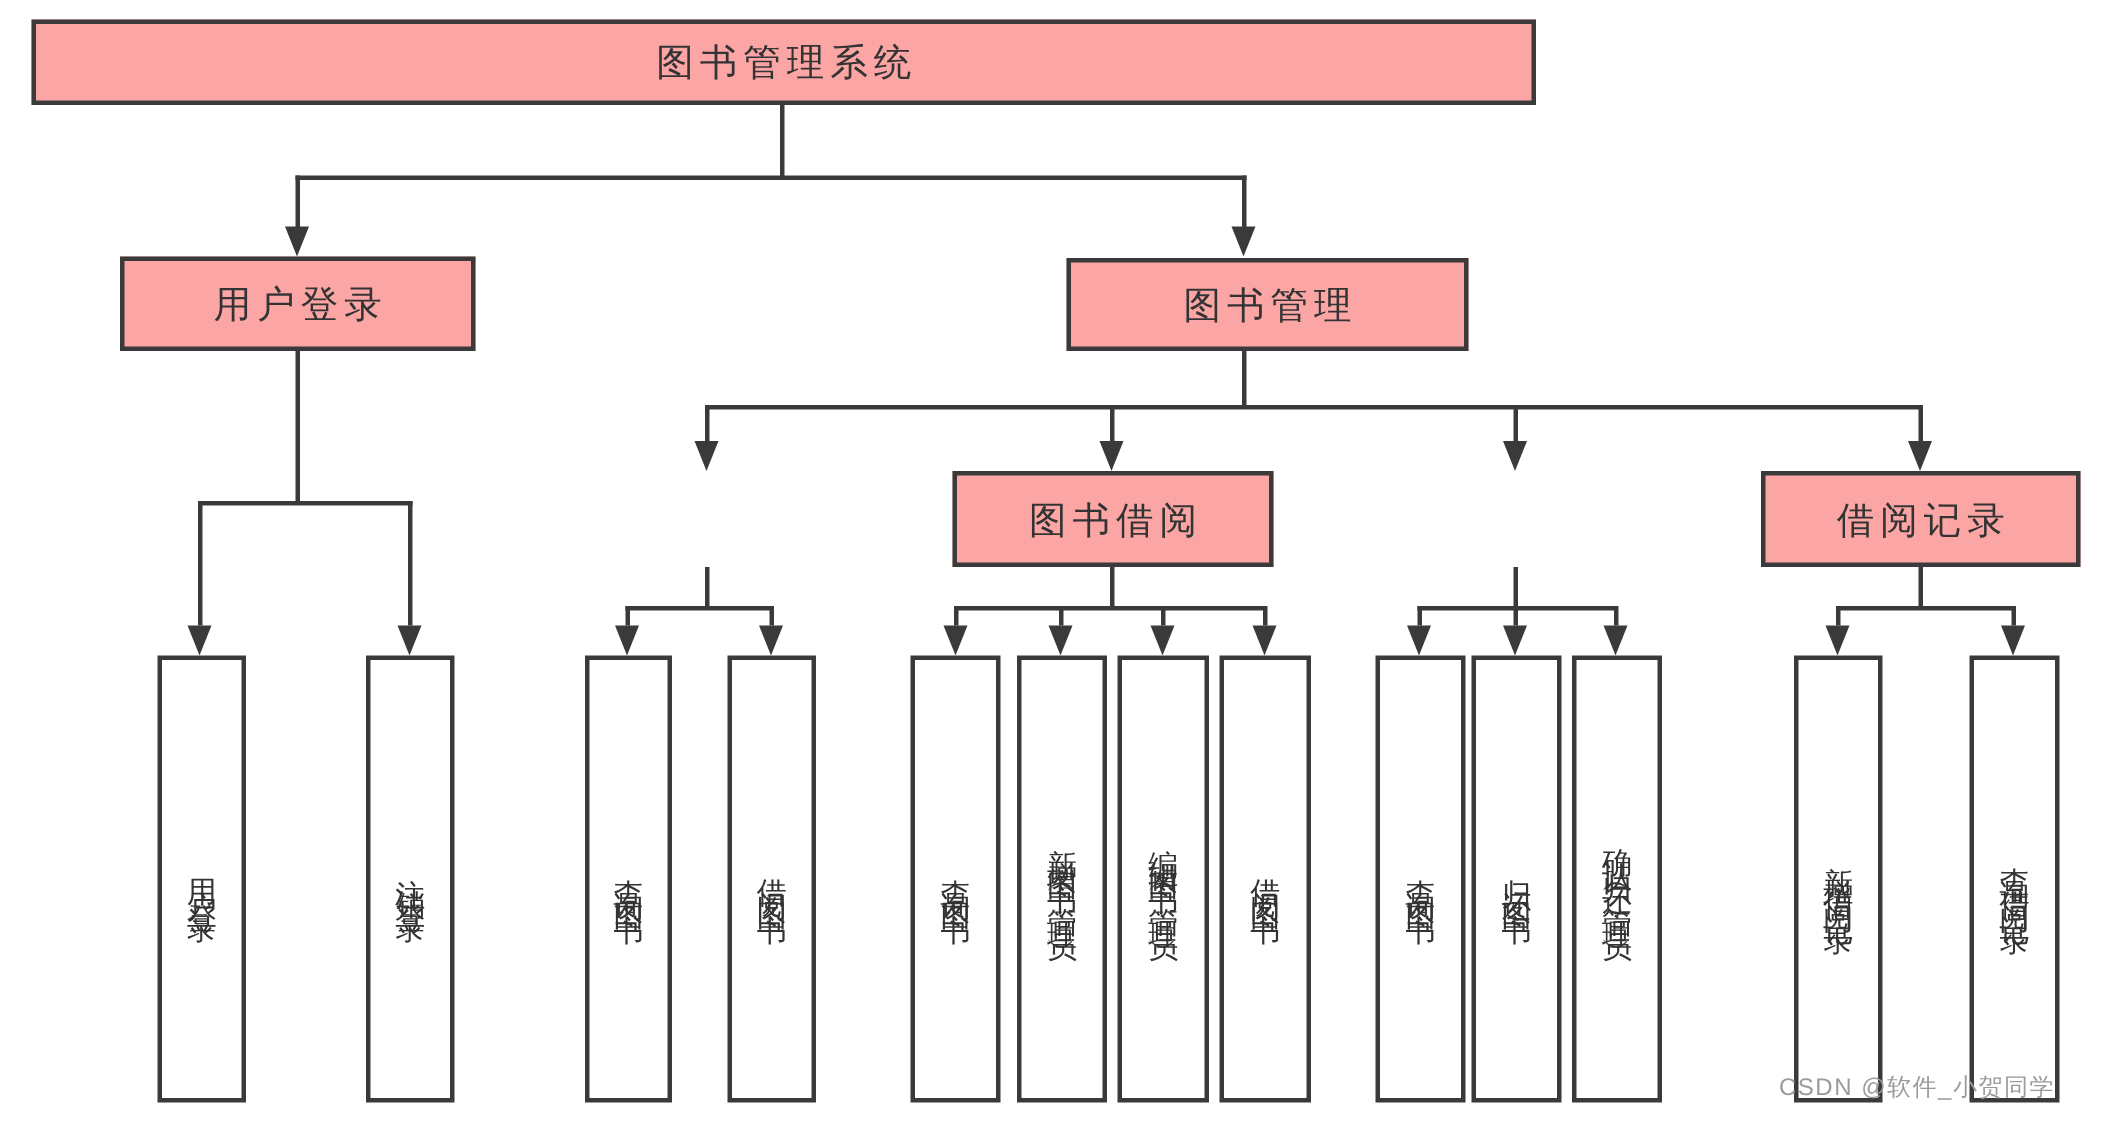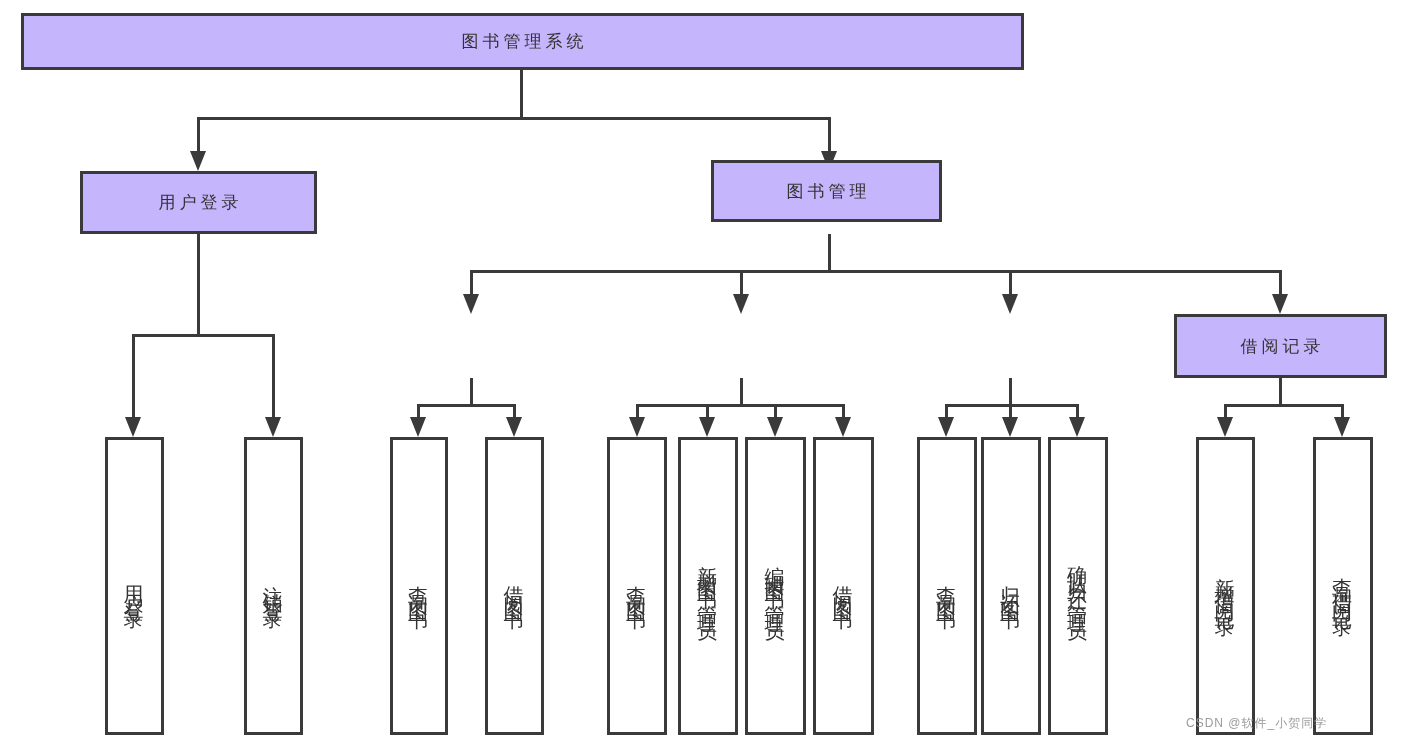--- a/index.html
+++ b/index.html
@@ -6,24 +6,24 @@
   #stage{
     position:relative;
     width:1405px;height:747px;
     background:var(--bg,#fff);
     font-family:"Liberation Sans","DejaVu Sans",sans-serif;
     overflow:hidden;
   }
   .hbox{
     position:absolute;
     box-sizing:border-box;
-    background:#c4b5fd;
+    background:#fca5a5;
     border:3px solid var(--line,#3a3a3a);
     display:flex;align-items:center;justify-content:center;
-    font-size:17px;letter-spacing:4px;text-indent:4px;
+    font-size:25px;letter-spacing:4px;text-indent:4px;
     color:var(--text,#333);
     white-space:nowrap;
     z-index:2;
   }
   .vbox{
     position:absolute;
     box-sizing:border-box;
     background:#fff;
     border:3px solid var(--line,#3a3a3a);
     display:flex;align-items:center;justify-content:center;
@@ -37,36 +37,37 @@
   .hl{height:3px;}
   .arrow{
     position:absolute;width:0;height:0;z-index:1;
     border-left:8px solid transparent;
     border-right:8px solid transparent;
     border-top:20px solid var(--line,#3a3a3a);
   }
   .watermark{
     position:absolute;
     left:1186px;top:715px;
-    font-size:12px;letter-spacing:1px;
+    font-size:16px;letter-spacing:1px;
     color:var(--wm,#9b9b9b);
     white-space:nowrap;
     z-index:5;
   }
 </style>
 </head>
 <body>
 
 <div id="stage" style="--line: #3a3a3a; --text: #333333; --wm: #9b9b9b; --bg: #ffffff;">
 
   <div class="hbox" style="left:21px;top:13px;width:1003px;height:57px">图书管理系统</div>
 
   <div class="hbox" style="left:80px;top:171px;width:237px;height:63px">用户登录</div>
-  <div class="hbox" style="left:711px;top:160px;width:231px;height:62px">图书管理</div>
+  <div class="hbox" style="left:711px;top:172px;width:268px;height:62px">图书管理</div>
 
+  <div class="hbox" style="left:635px;top:314px;width:214px;height:64px">图书借阅</div>
   <div class="hbox" style="left:1174px;top:314px;width:213px;height:64px">借阅记录</div>
 
   <div class="vbox" style="left:105px;top:437px;width:59px;height:298px">用户登录</div>
   <div class="vbox" style="left:244px;top:437px;width:59px;height:298px">注销登录</div>
 
   <div class="vbox" style="left:390px;top:437px;width:58px;height:298px">查询图书</div>
   <div class="vbox" style="left:485px;top:437px;width:59px;height:298px">借阅图书</div>
 
   <div class="vbox" style="left:607px;top:437px;width:60px;height:298px">查询图书</div>
   <div class="vbox" style="left:678px;top:437px;width:60px;height:298px">新增图书（管理员）</div>

